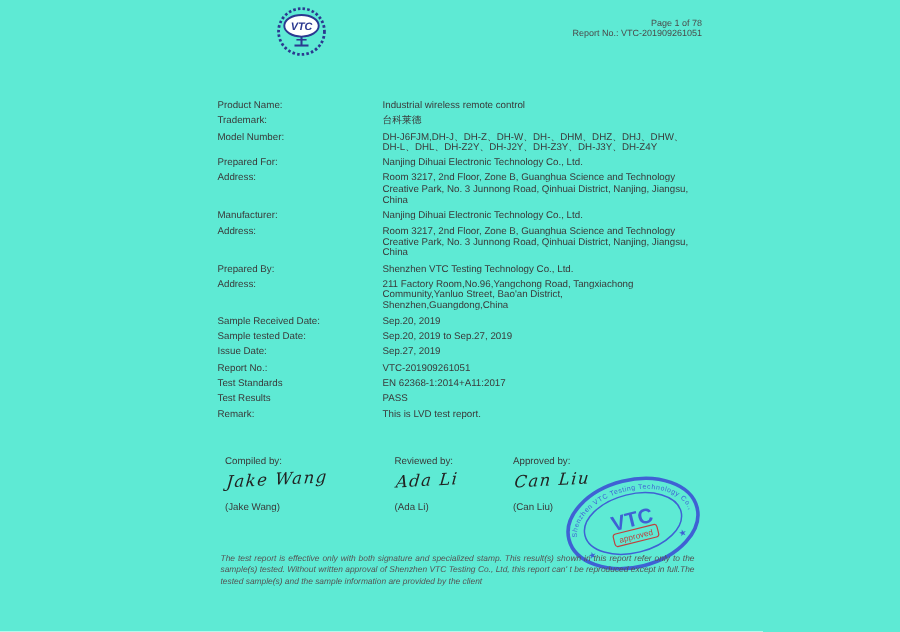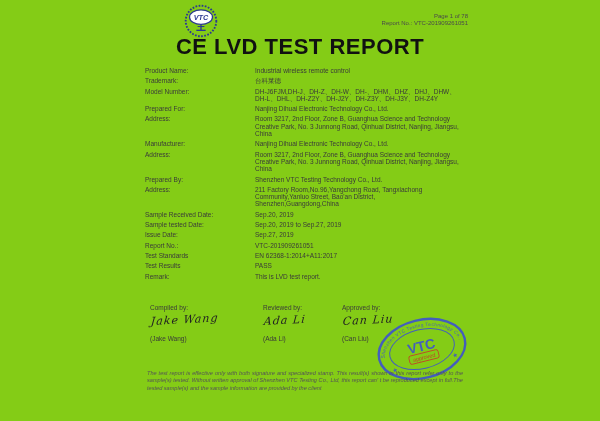--- a/index.html
+++ b/index.html
@@ -1,18 +1,18 @@
 <!DOCTYPE html>
 <html><head>
 <meta charset="utf-8">
 <style>
   html,body{margin:0;padding:0;background:#fff;}
   *{box-sizing:border-box;}
   .page{
-    position:relative;width:600px;height:421px;background:#84cc16;
+    position:relative;width:600px;height:421px;background:#5eead4;
     font-family:"Liberation Sans", sans-serif;color:#3a3a3a;overflow:hidden;
   }
   
   .logo{position:absolute;left:184px;top:4px;width:34px;height:34px;}
   .page-info{
     position:absolute;top:13px;right:132px;text-align:right;
     font-size:6px;line-height:7px;color:#4a4a4a;
   }
   .title{
     position:absolute;top:34px;left:0;width:600px;text-align:center;
@@ -65,21 +65,20 @@
       <line x1="16" y1="26.5" x2="24" y2="26.5" stroke="#2b3990" stroke-width="1.2"></line>
       <line x1="14.5" y1="31" x2="25.5" y2="31" stroke="#2b3990" stroke-width="1.6"></line>
     </svg>
   </div>
 
   <div class="page-info">
     <div>Page 1 of 78</div>
     <div>Report No.: VTC-201909261051</div>
   </div>
 
-  <div class="title">CE LVD TEST REPORT</div>
 
   <div class="report-table">
     <div class="row">
       <div class="label">Product Name:</div>
       <div class="value">Industrial wireless remote control</div>
     </div>
     <div class="row">
       <div class="label">Trademark:</div>
       <div class="value">台科莱德</div>
     </div>

